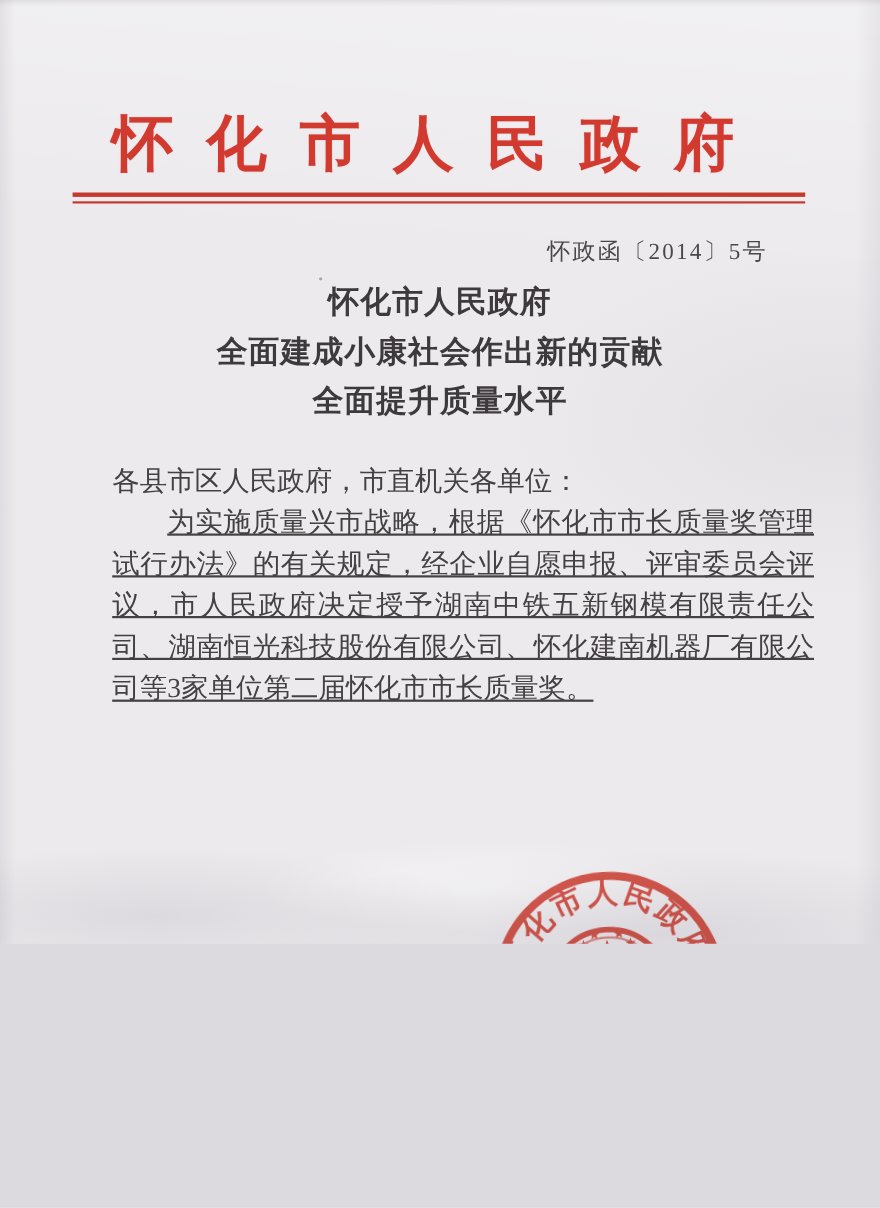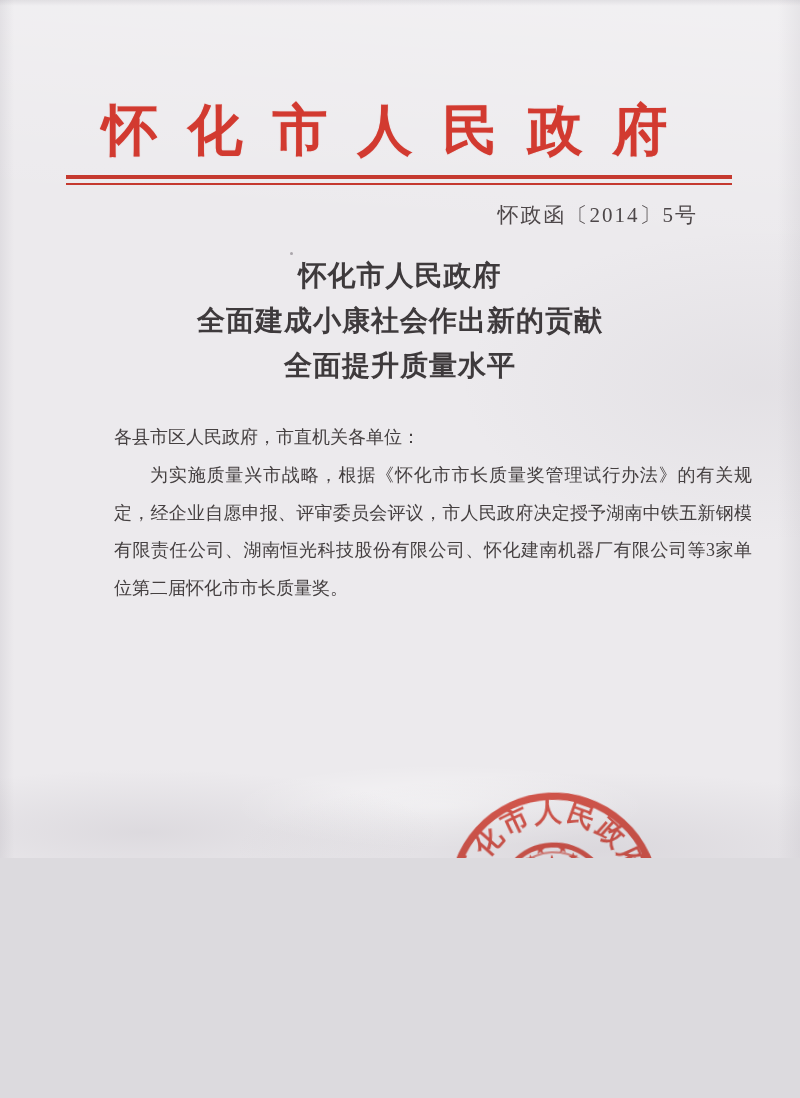--- a/index.html
+++ b/index.html
@@ -37,39 +37,38 @@
     letter-spacing:30px;
     white-space:nowrap;
     text-shadow:0 0 1px rgba(210,58,48,0.45);
   }
   .header-rule{
     position:absolute;left:66px;right:68px;top:175px;height:4px;
     border-top:4px solid var(--rule-red,#c5392f);
     border-bottom:2px solid var(--rule-red,#c5392f);
   }
   .doc-number{
-    position:absolute;top:201px;right:102px;
+    position:absolute;top:214px;right:102px;
     font-size:21px;color:var(--ink-light,#4d4749);
     letter-spacing:2px;white-space:nowrap;
   }
   .title{
     position:absolute;top:253px;left:0;width:100%;
     text-align:center;font-weight:bold;
     font-size:28px;line-height:45px;
     color:#3e3a3c;letter-spacing:1px;
   }
   .body-text{
     position:absolute;left:102px;top:419px;width:638px;
-    font-size:18px;line-height:37.8px;
+    font-size:25px;line-height:37.8px;
     color:var(--ink,#454041);
     text-align:justify;
-    margin-left:12px;
   }
   .body-text p{margin:0;}
-  .body-text p.para{text-indent:2em;}
+  .body-text p.para{text-indent:2em;text-decoration:underline;}
   .signature{
     position:absolute;left:458px;top:886px;width:200px;
     text-align:center;color:#4a4445;
     font-size:21px;line-height:36px;
     z-index:2;
   }
   .sig-date{letter-spacing:2px;white-space:nowrap;}
   .seal{
     position:absolute;left:444px;top:788px;width:220px;height:220px;
     z-index:3;

